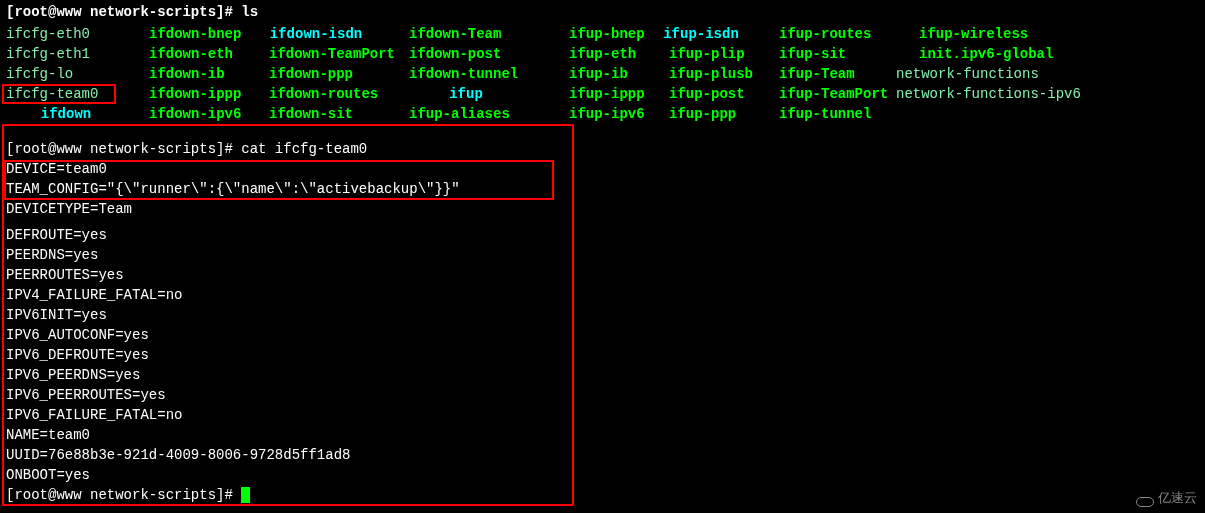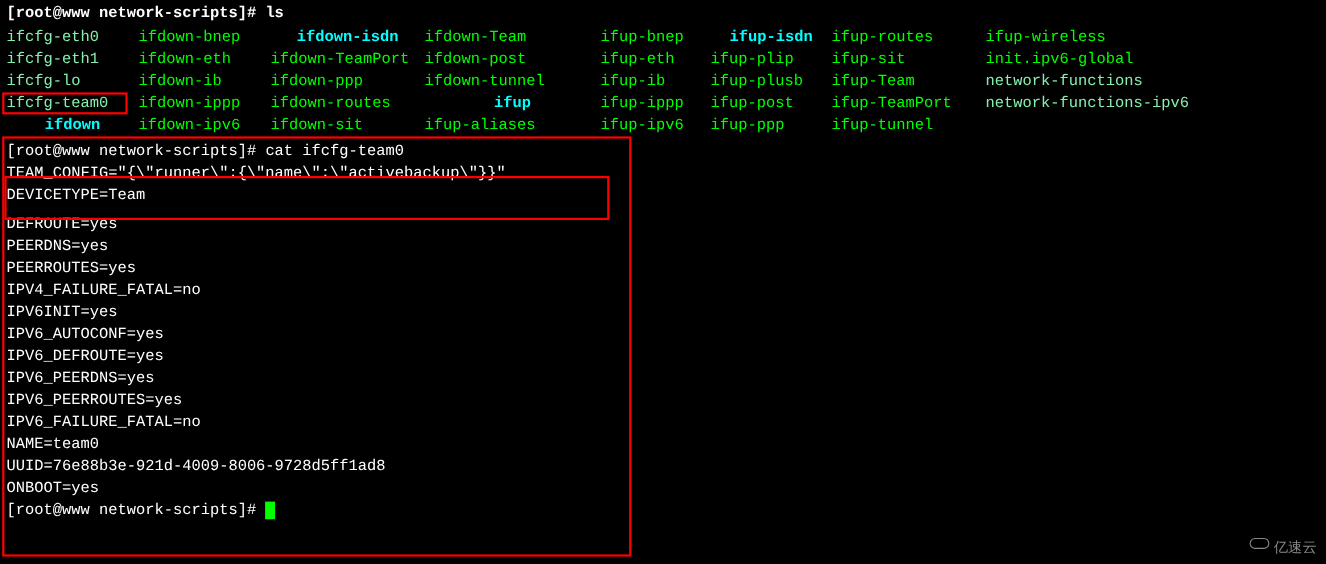--- a/index.html
+++ b/index.html
@@ -13,21 +13,22 @@
       font-size: 14px;
       color: #ffffff;
       padding: 2px 6px;
       position: relative;
       width: 1205px;
       height: 513px;
       overflow: hidden;
     }
     .green {
       color: #00ff00;
-      font-weight: normal;
+      font-weight: bold;
+      margin-left: 23px;
     }
     .cyan {
       color: #00ffff;
       font-weight: bold;
       text-align: center;
     }
     .white {
       color: #86efac;
     }
     .ls-output {
@@ -61,40 +62,40 @@
       position: absolute;
       border: 2px solid #ff0000;
       left: 4px;
       top: 160px;
       width: 550px;
       height: 40px;
       pointer-events: none;
     }
     .cat-output {
       line-height: 20px;
-      margin-top: 4px;
+      margin-top: 15px;
     }
     .cat-output div {
       white-space: pre;
     }
     .cursor {
       display: inline-block;
       width: 9px;
       height: 16px;
       background-color: #00ff00;
       vertical-align: text-bottom;
     }
     .watermark {
       position: absolute;
       right: 8px;
       bottom: 6px;
       color: #888888;
       font-size: 13px;
       display: flex;
-      align-items: flex-start;
+      align-items: flex-end;
       gap: 4px;
     }
     .watermark-icon {
       width: 18px;
       height: 10px;
       border: 1px solid #888;
       border-radius: 6px;
       display: inline-block;
       position: relative;
     }
@@ -152,20 +153,21 @@
   <span class="green">ifdown-sit</span>
   <span class="green">ifup-aliases</span>
   <span class="green">ifup-ipv6</span>
   <span class="green">ifup-ppp</span>
   <span class="green">ifup-tunnel</span>
   <span class="white"></span>
 </div>
 
 <div class="cat-output">
   <div><span>[root@www network-scripts]# </span><span>cat ifcfg-team0</span></div>
+  <div>DEVICE=team0</div>
   <div>TEAM_CONFIG="{\"runner\":{\"name\":\"activebackup\"}}"</div>
   <div>DEVICETYPE=Team</div>
   <div style="height:6px"></div>
   <div>DEFROUTE=yes</div>
   <div>PEERDNS=yes</div>
   <div>PEERROUTES=yes</div>
   <div>IPV4_FAILURE_FATAL=no</div>
   <div>IPV6INIT=yes</div>
   <div>IPV6_AUTOCONF=yes</div>
   <div>IPV6_DEFROUTE=yes</div>

